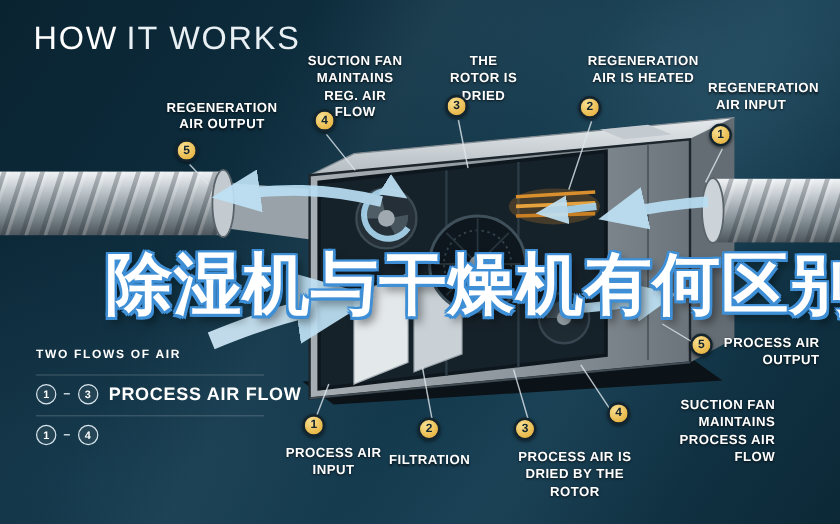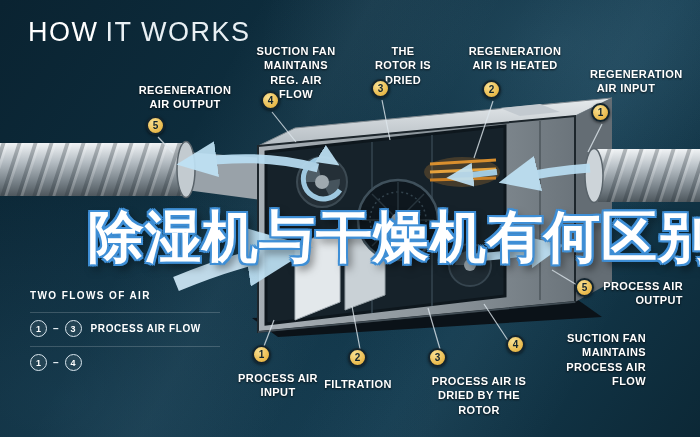--- a/index.html
+++ b/index.html
@@ -38,21 +38,21 @@
       2px 2px 0 #3f8fd6, -2px -2px 0 #3f8fd6, 2px -2px 0 #3f8fd6, -2px 2px 0 #3f8fd6,
       4px 5px 8px rgba(0,0,0,.55); }
 
   .legend-title { position:absolute; left:30px; top:290px; color:#fff; font-size:10px; font-weight:700; letter-spacing:1.4px; }
   .legend-row { position:absolute; left:30px; display:flex; align-items:center; gap:5px; }
   .legend-sep-line { position:absolute; left:30px; width:190px; height:1px; background:rgba(255,255,255,.18); }
   .lnum { width:17px; height:17px; border-radius:50%; border:1.5px solid #d9e6ee; color:#fff;
     background:rgba(255,255,255,.07); font-size:9px; font-weight:700;
     display:flex; align-items:center; justify-content:center; flex:0 0 auto; }
   .ldash { color:#e8f0f5; font-size:10px; font-weight:700; margin:0 1px; }
-  .llabel { color:#fff; font-size:10px; font-weight:700; letter-spacing:.6px; margin-left:4px; }
+  .llabel { color:#fff; font-size:15px; font-weight:700; letter-spacing:.6px; margin-left:4px; }
 </style>
 </head>
 <body>
 
 <div class="bg-fx"></div>
 
 <svg id="scene" width="700" height="437" viewBox="0 0 700 437">
   <defs>
     <linearGradient id="pipeG" x1="0" x2="0" y1="0" y2="1">
       <stop offset="0" stop-color="#f0f3f5"></stop>
@@ -154,21 +154,21 @@
 
 <div class="overlay-cn">除湿机与干燥机有何区别</div>
 
 <div class="app-title">
   <span class="b">HOW</span><span class="l">IT WORKS</span>
 </div>
 
 <div class="co-text" style="left:136px;top:83px;width:98px">REGENERATION AIR OUTPUT</div>
 <div class="co-text" style="left:256px;top:44px;width:80px">SUCTION FAN MAINTAINS REG. AIR FLOW</div>
 <div class="co-text" style="left:373px;top:44px;width:60px">THE ROTOR IS DRIED</div>
-<div class="co-text" style="left:468px;top:44px;width:94px">REGENERATION AIR IS HEATED</div>
+<div class="co-text" style="left:489px;top:44px;width:94px">REGENERATION AIR IS HEATED</div>
 <div class="co-text" style="left:590px;top:67px;width:72px">REGENERATION AIR INPUT</div>
 <div class="co-text left" style="left:603px;top:279px;width:80px">PROCESS AIR OUTPUT</div>
 <div class="co-text left" style="left:534px;top:331px;width:112px">SUCTION FAN MAINTAINS PROCESS AIR FLOW</div>
 <div class="co-text" style="left:424px;top:374px;width:110px">PROCESS AIR IS DRIED BY THE ROTOR</div>
 <div class="co-text" style="left:322px;top:377px;width:72px">FILTRATION</div>
 <div class="co-text" style="left:238px;top:371px;width:80px">PROCESS AIR INPUT</div>
 
 <div class="num" style="left:146px;top:116px">5</div>
 <div class="num" style="left:261px;top:91px">4</div>
 <div class="num" style="left:371px;top:79px">3</div>

